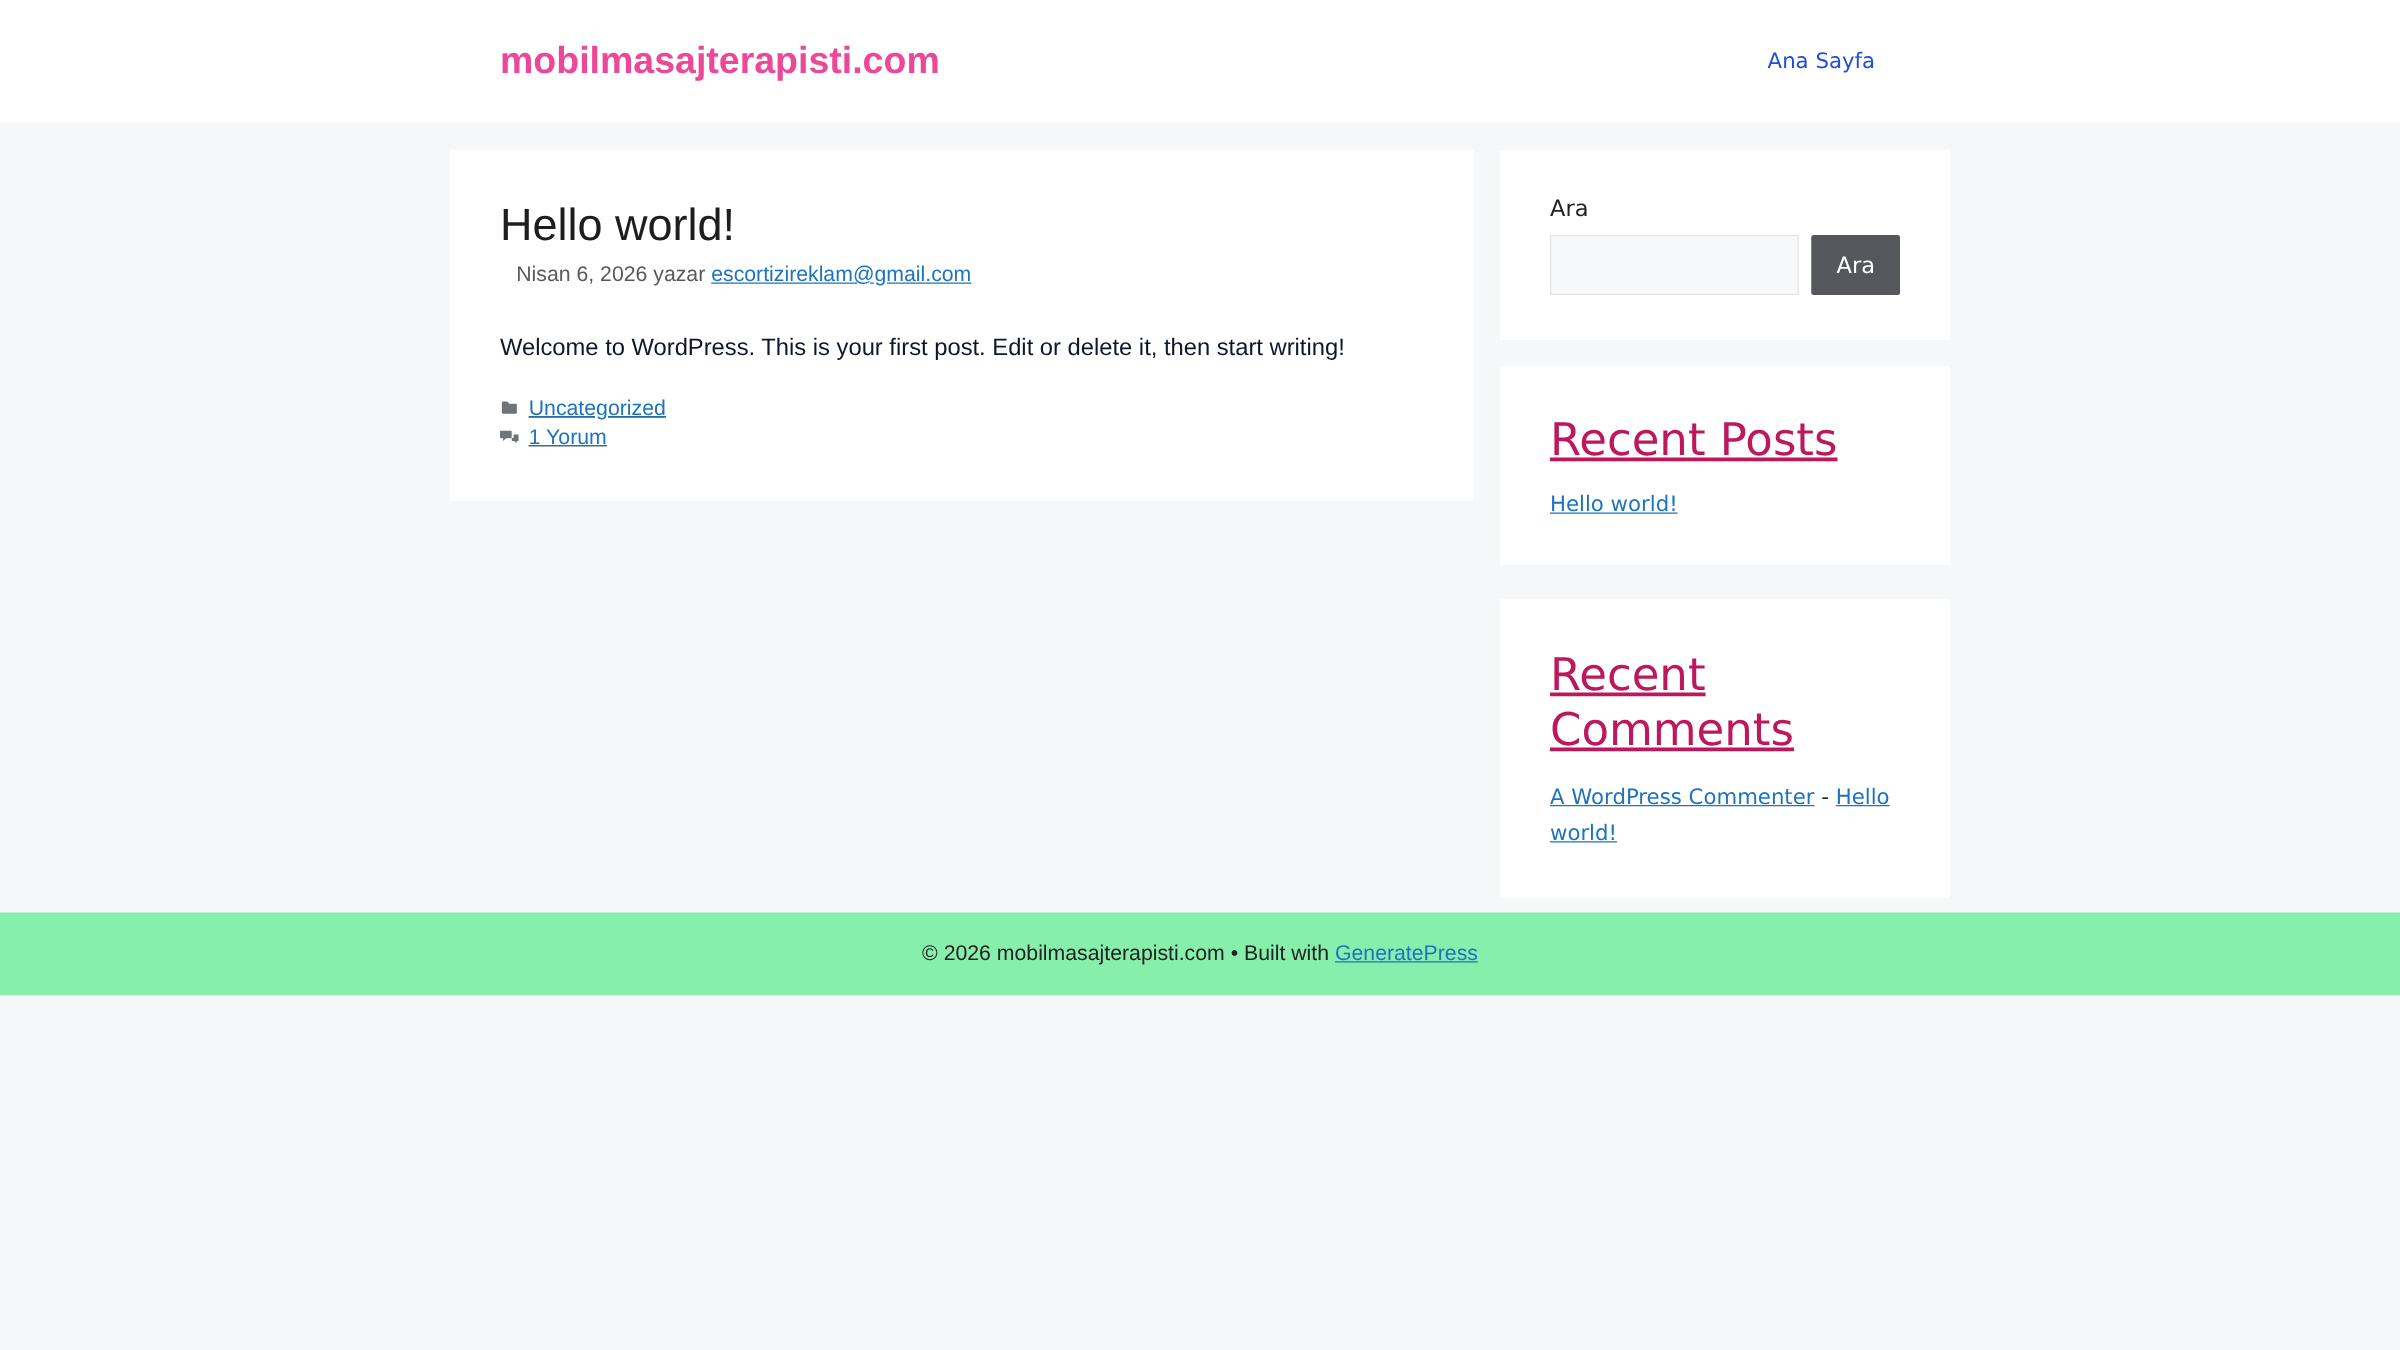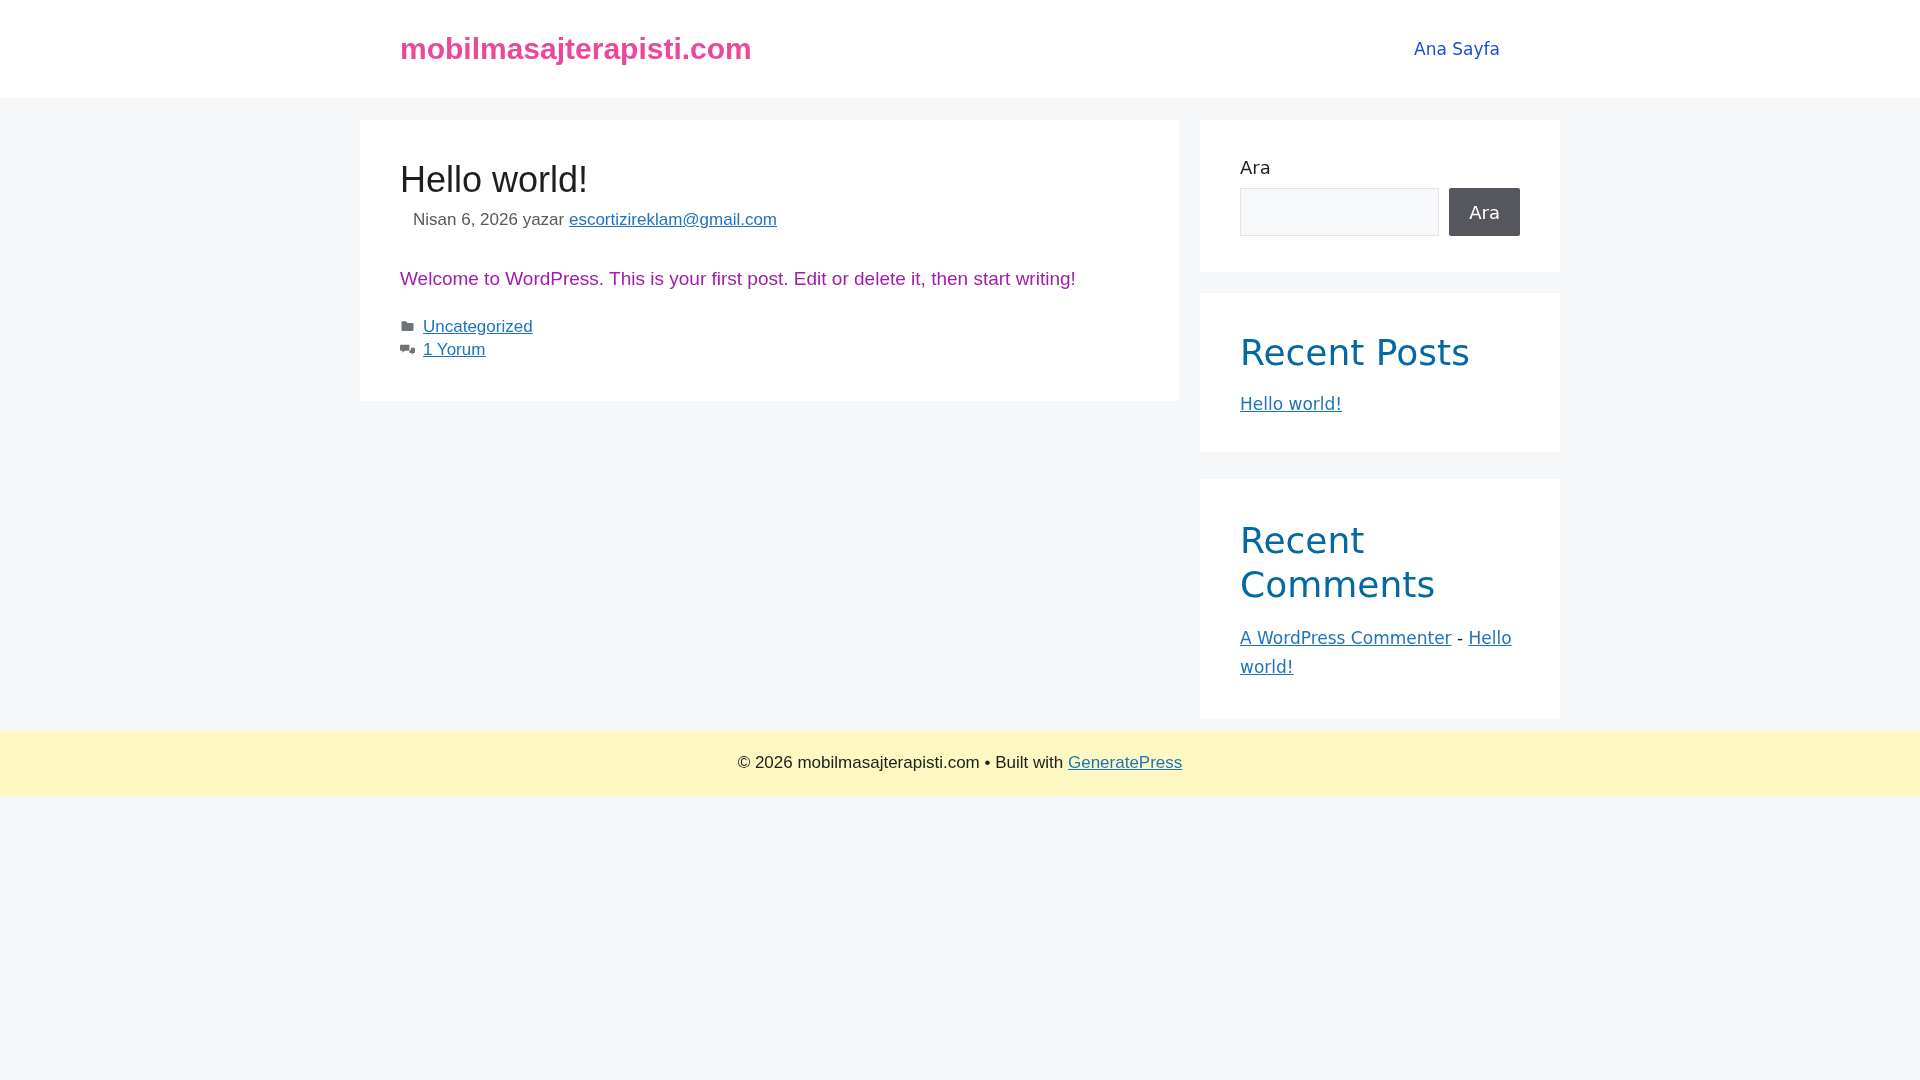--- a/index.html
+++ b/index.html
@@ -36,21 +36,21 @@
   }
   .card { background: #ffffff; }
 
   
   .post { padding: 38px 40px 40px; }
   .post h1 {
     margin: 0 0 6px; font-size: 36px; font-weight: 400; line-height: 1.2;
     color: #1e1e1e;
   }
   .entry-meta { font-size: 17px; color: #595959; line-height: 1.5; margin-left: 13px; }
-  .entry-content { margin: 32px 0 0; font-size: 19px; line-height: 1.5; color: #a21caf; }
+  .entry-content { margin: 32px 0 0; font-size: 19px; line-height: 1.5; color: #0f172a; }
   .entry-footer { margin-top: 22px; font-size: 17px; text-decoration: underline; }
   .meta-row { display: flex; align-items: center; gap: 8px; line-height: 23px; }
   .meta-row svg { flex: 0 0 auto; display: block; }
 
   
   .widget { font-family: "DejaVu Sans", sans-serif; }
   .widget-search { padding: 36px 40px; margin-bottom: 21px; }
   .widget-label { font-size: 18px; line-height: 24px; margin-bottom: 8px; color: #222222; }
   .search-row { display: flex; }
   .search-input {
@@ -60,30 +60,30 @@
     font-family: "DejaVu Sans", sans-serif; color: #222;
   }
   .search-button {
     flex: 0 0 auto; height: 48px; padding: 0 20px;
     background: #55575d; color: #ffffff; border: none; border-radius: 2px;
     font-size: 18px; font-family: "DejaVu Sans", sans-serif; cursor: pointer;
   }
   .widget-posts { padding: 38px 40px 36px; margin-bottom: 27px; }
   .widget-comments { padding: 40px 40px 36px; }
   .widget h2 {
-    margin: 0; font-size: 36px; font-weight: 400; line-height: 1.22; color: #0369a1;
+    margin: 0; font-size: 36px; font-weight: 400; line-height: 1.22; color: #be185d; text-decoration: underline;
   }
   .widget ul { list-style: none; margin: 17px 0 0; padding: 0; }
   .widget-posts li { font-size: 17px; line-height: 24px; }
   .widget-comments li { font-size: 17px; line-height: 29px; }
   .widget-comments .sep { color: #222222; }
 
   
   .site-footer {
-    background: #fef9c3; margin-top: 12px; padding: 23px 5px;
+    background: #86efac; margin-top: 12px; padding: 23px 5px;
     text-align: center; font-size: 17px; color: #222222;
   }
 </style>
 </head>
 <body>
 
 <div class="page">
 
   <header class="site-header">
     <div class="container header-inner">

